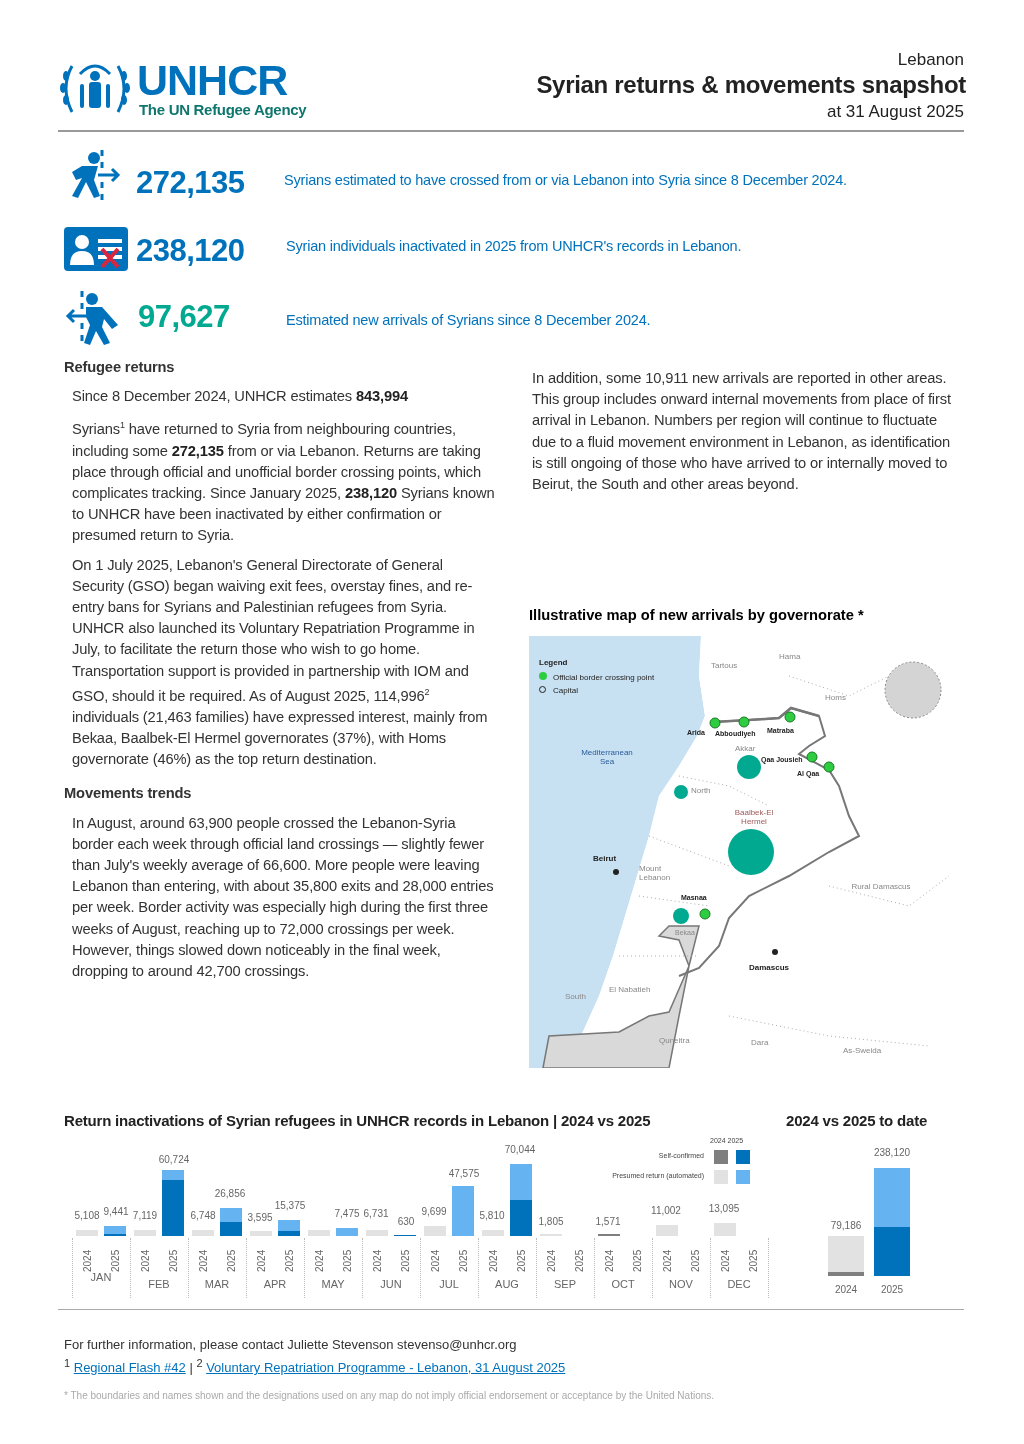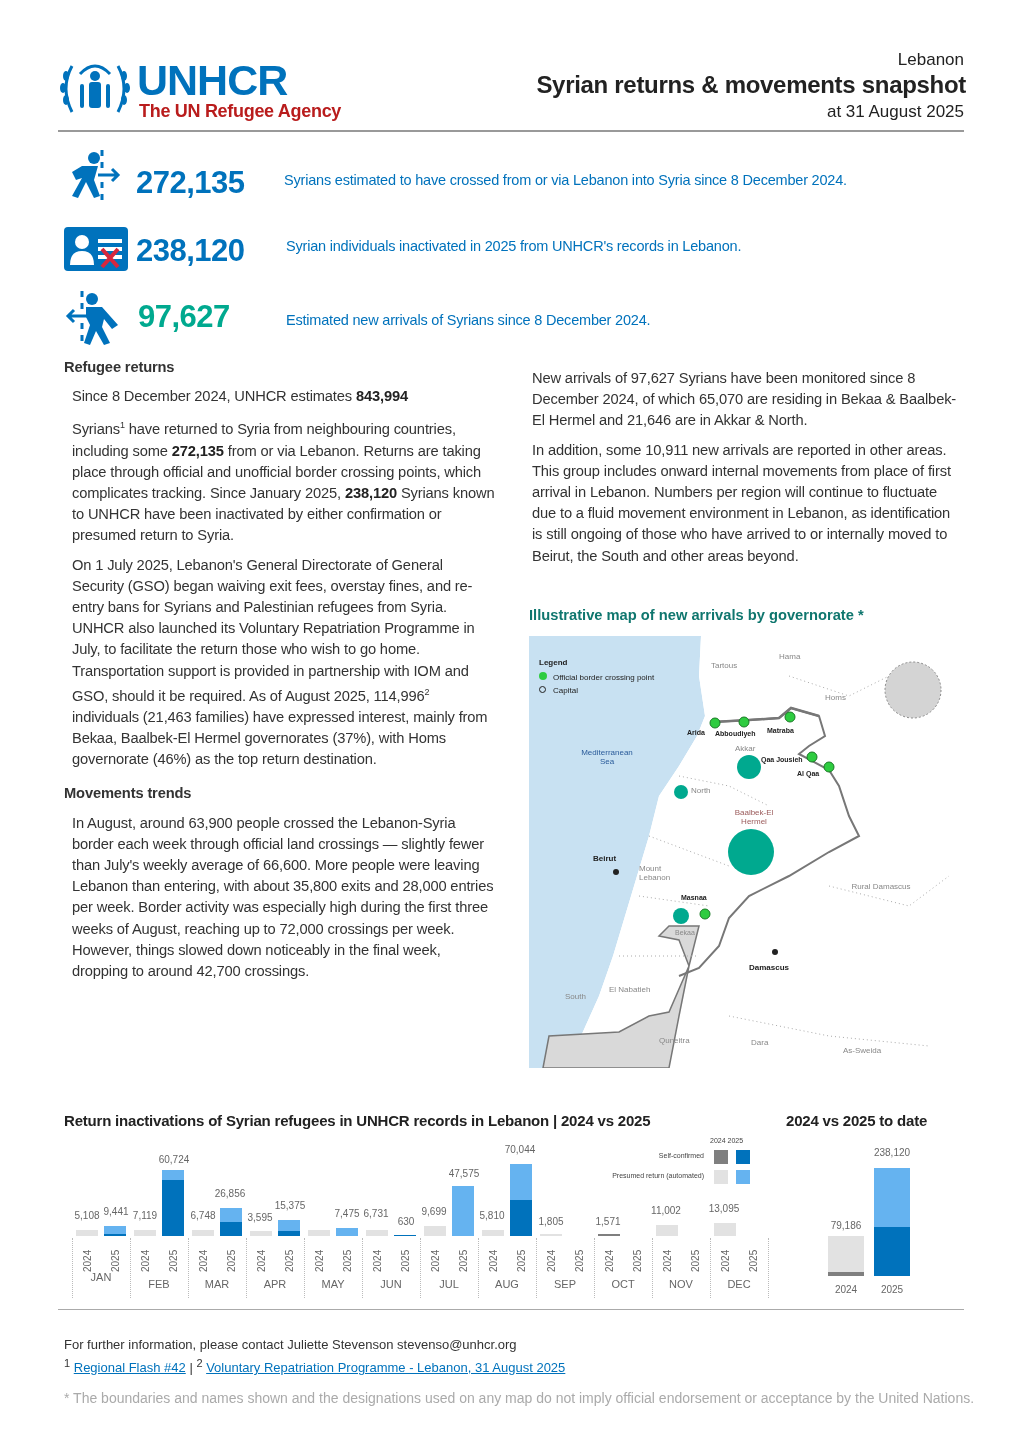--- a/index.html
+++ b/index.html
@@ -1,19 +1,19 @@
 <!DOCTYPE html>
 <html><head>
 <meta charset="utf-8">
 <style>
   * { box-sizing: border-box; margin: 0; padding: 0; }
   body { width: 1024px; height: 1444px; background: #fff; font-family: "Liberation Sans", sans-serif; color: #222; position: relative; overflow: hidden; }
   .abs { position: absolute; }
   .logo-text { left: 137px; top: 58px; font-size: 43px; font-weight: bold; color: #0072bc; letter-spacing: -1px; line-height: 44px; }
-  .logo-sub { left: 139px; top: 101px; font-size: 18px; font-weight: bold; color: #b91c1c; letter-spacing: -0.3px; }
+  .logo-sub { left: 139px; top: 101px; font-size: 15px; font-weight: bold; color: #0f766e; letter-spacing: -0.3px; }
   .hdr-country { right: 60px; top: 50px; font-size: 17px; color: #222; text-align: right; }
   .hdr-title { right: 58px; top: 71px; font-size: 24px; font-weight: bold; color: #222; text-align: right; letter-spacing: -0.3px; }
   .hdr-date { right: 60px; top: 102px; font-size: 17px; color: #222; text-align: right; }
   .rule { left: 58px; right: 60px; height: 2px; background: #999; }
   .kf-num { font-size: 31px; font-weight: bold; letter-spacing: -0.5px; }
   .kf-text { font-size: 14.5px; color: #0072bc; letter-spacing: -0.2px; }
   
   .col { font-size: 14.7px; line-height: 21.2px; color: #333; letter-spacing: -0.15px; }
   .col h3 { font-size: 14.7px; font-weight: bold; color: #333; }
   .col p { margin: 8px; }
@@ -29,21 +29,21 @@
   .bar { position: absolute; }
   .bar-seg { position: absolute; left: 0; width: 100%; }
   .val { position: absolute; font-size: 10px; color: #666; text-align: center; white-space: nowrap; transform: translateX(-50%); }
   .yr { position: absolute; font-size: 10px; color: #666; transform: rotate(-90deg); transform-origin: left top; white-space: nowrap; }
   .mo { position: absolute; font-size: 11px; color: #666; text-align: center; width: 58px; }
   .sep { position: absolute; border-left: 1px dotted #bbb; }
   .legend-box { position: absolute; width: 14px; height: 14px; }
   .legend-txt { position: absolute; font-size: 7px; color: #444; white-space: nowrap; text-align: right; }
   .foot { font-size: 13px; color: #333; }
   .foot a { color: #0072bc; text-decoration: underline; }
-  .disclaimer { font-size: 14px; color: #aaa; }
+  .disclaimer { font-size: 10px; color: #aaa; }
 </style>
 </head>
 <body>
 
 <svg class="abs" style="left:58px;top:56px;" width="74" height="64" viewBox="0 0 74 64">
   <g fill="none" stroke="#0072bc" stroke-width="3">
     <path d="M14 10 Q2 32 14 56"></path>
       <path d="M60 10 Q72 32 60 56"></path>
     <path d="M22 18 Q37 2 52 18"></path>
   </g>
@@ -109,24 +109,23 @@
 <div class="abs col" style="left:64px;top:357px;width:440px;">
   <h3>Refugee returns</h3>
   <p><span>Since 8 December 2024, UNHCR estimates </span><b>843,994</b></p>
   <p style="margin-top:8px;"><span>Syrians</span><sup>1</sup><span> have returned to Syria from neighbouring countries, including some </span><b>272,135</b><span> from or via Lebanon. Returns are taking place through official and unofficial border crossing points, which complicates tracking. Since January 2025, </span><b>238,120</b><span> Syrians known to UNHCR have been inactivated by either confirmation or presumed return to Syria.</span></p>
   <p><span>On 1 July 2025, Lebanon's General Directorate of General Security (GSO) began waiving exit fees, overstay fines, and re-entry bans for Syrians and Palestinian refugees from Syria. UNHCR also launched its Voluntary Repatriation Programme in July, to facilitate the return those who wish to go home. Transportation support is provided in partnership with IOM and GSO, should it be required. As of August 2025, 114,996</span><sup>2</sup><span> individuals (21,463 families) have expressed interest, mainly from Bekaa, Baalbek-El Hermel governorates (37%), with Homs governorate (46%) as the top return destination.</span></p>
   <h3 style="margin-top:13px;">Movements trends</h3>
   <p>In August, around 63,900 people crossed the Lebanon-Syria border each week through official land crossings — slightly fewer than July's weekly average of 66,600. More people were leaving Lebanon than entering, with about 35,800 exits and 28,000 entries per week. Border activity was especially high during the first three weeks of August, reaching up to 72,000 crossings per week. However, things slowed down noticeably in the final week, dropping to around 42,700 crossings.</p>
 </div>
 
 <div class="abs col" style="left:524px;top:360px;width:444px;">
-  <p>New arrivals of 97,627 Syrians have been monitored since 8 December 2024, of which 65,070 are residing in Bekaa &amp; Baalbek-El Hermel and 21,646 are in Akkar &amp; North.</p>
   <p>In addition, some 10,911 new arrivals are reported in other areas. This group includes onward internal movements from place of first arrival in Lebanon. Numbers per region will continue to fluctuate due to a fluid movement environment in Lebanon, as identification is still ongoing of those who have arrived to or internally moved to Beirut, the South and other areas beyond.</p>
 </div>
-<div class="abs" style="left:529px;top:607px;font-size:14.7px;font-weight:bold;color:#0f766e;">Illustrative map of new arrivals by governorate *</div>
+<div class="abs" style="left:529px;top:607px;font-size:14.7px;font-weight:bold;color:#000000;">Illustrative map of new arrivals by governorate *</div>
 
 <div class="abs map">
   <svg width="424" height="432" viewBox="0 0 424 432">
     <path d="M0 0 H172 L170 40 L176 80 L168 100 L150 130 L130 160 L120 200 L108 240 L96 280 L84 320 L70 360 L52 400 L40 432 H0 Z" fill="#c8e1f2"></path>
     <path d="M172 0 L170 40 L176 80 L168 100 L150 130 L130 160 L120 200 L108 240 L96 280 L84 320 L70 360 L52 400 L40 432 H424 V0 Z" fill="#fff"></path>
     <path d="M14 432 L20 400 L90 396 L120 380 L140 376 L160 330 L150 304 L130 300 L140 290 H170 L160 330 L150 380 L140 432 Z" fill="#d9d9d9" stroke="#777" stroke-width="1.5"></path>
     <path d="M184 86 L220 84 L250 82 L262 72 L290 80 L296 100 L280 110 L270 118 L300 134 L310 150 L320 180 L330 200 L300 216 L260 240 L220 260 L200 282 L190 310 L170 332 L150 340" fill="none" stroke="#777" stroke-width="2"></path>
     <path d="M184 86 L220 84 L250 82 L262 72 L290 80" fill="none" stroke="#777" stroke-width="2.5"></path>
     <circle cx="384" cy="54" r="28" fill="#d4d4d4" stroke="#888" stroke-width="1" stroke-dasharray="2 2"></circle>
     <circle cx="220" cy="131" r="12" fill="#00a98f"></circle>

